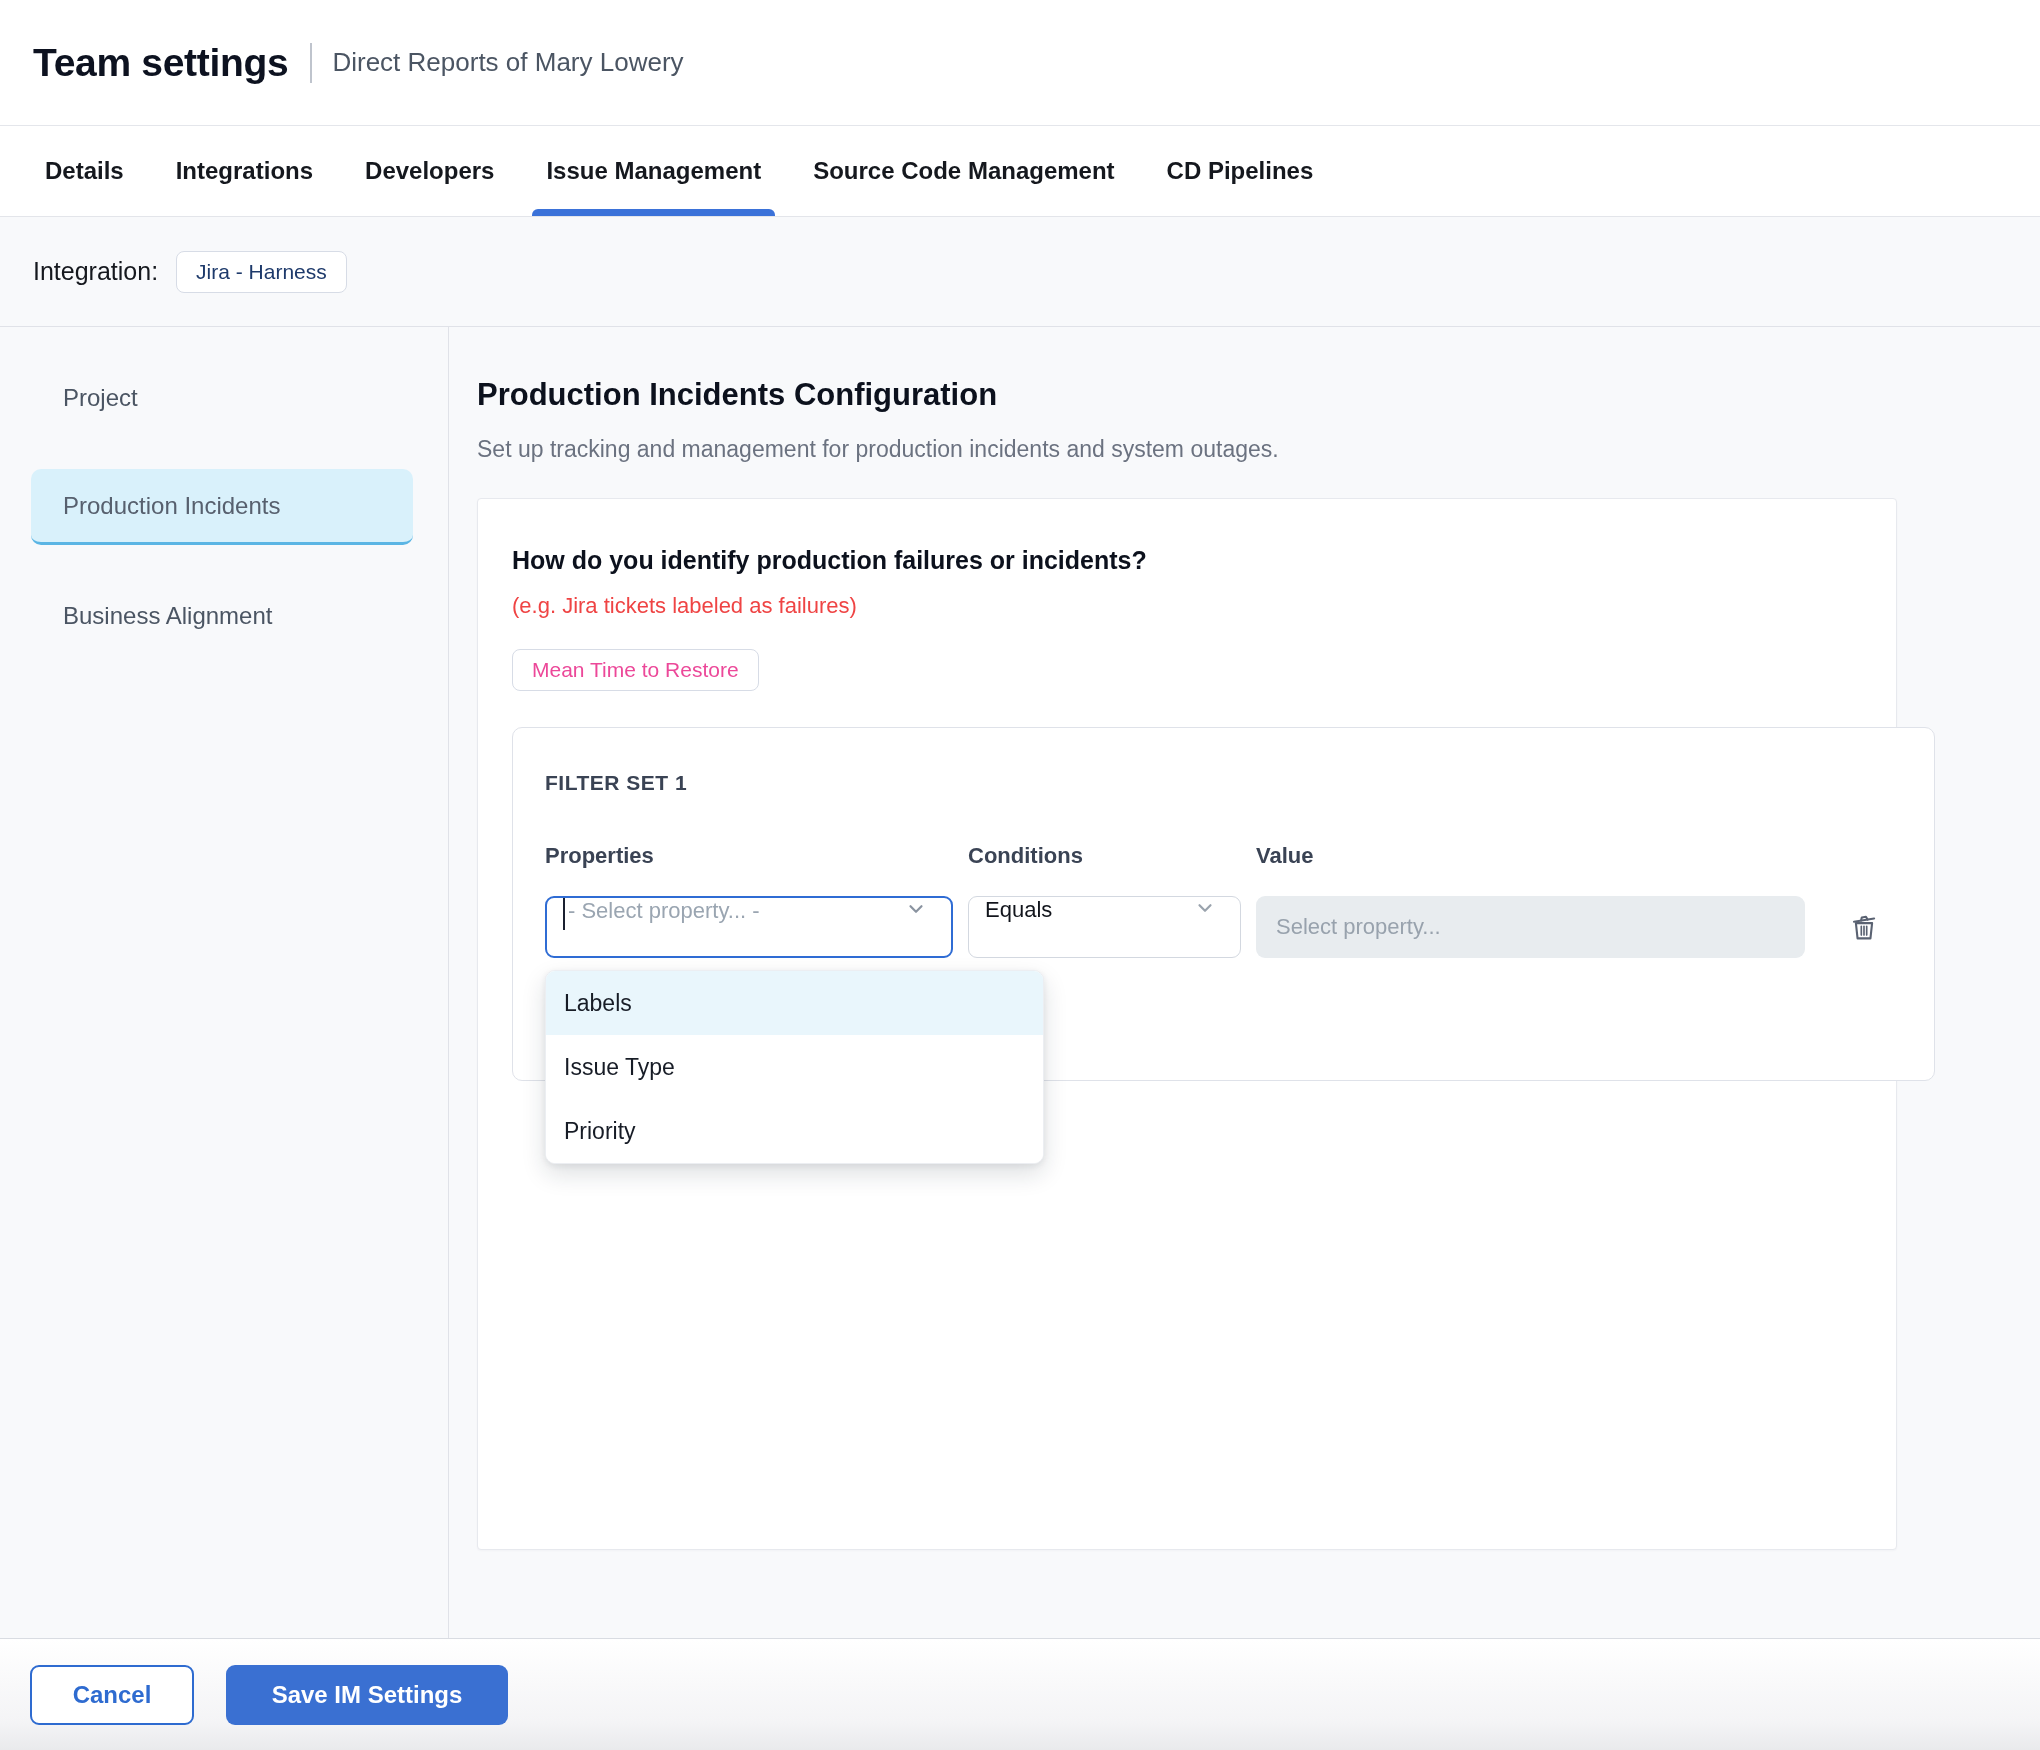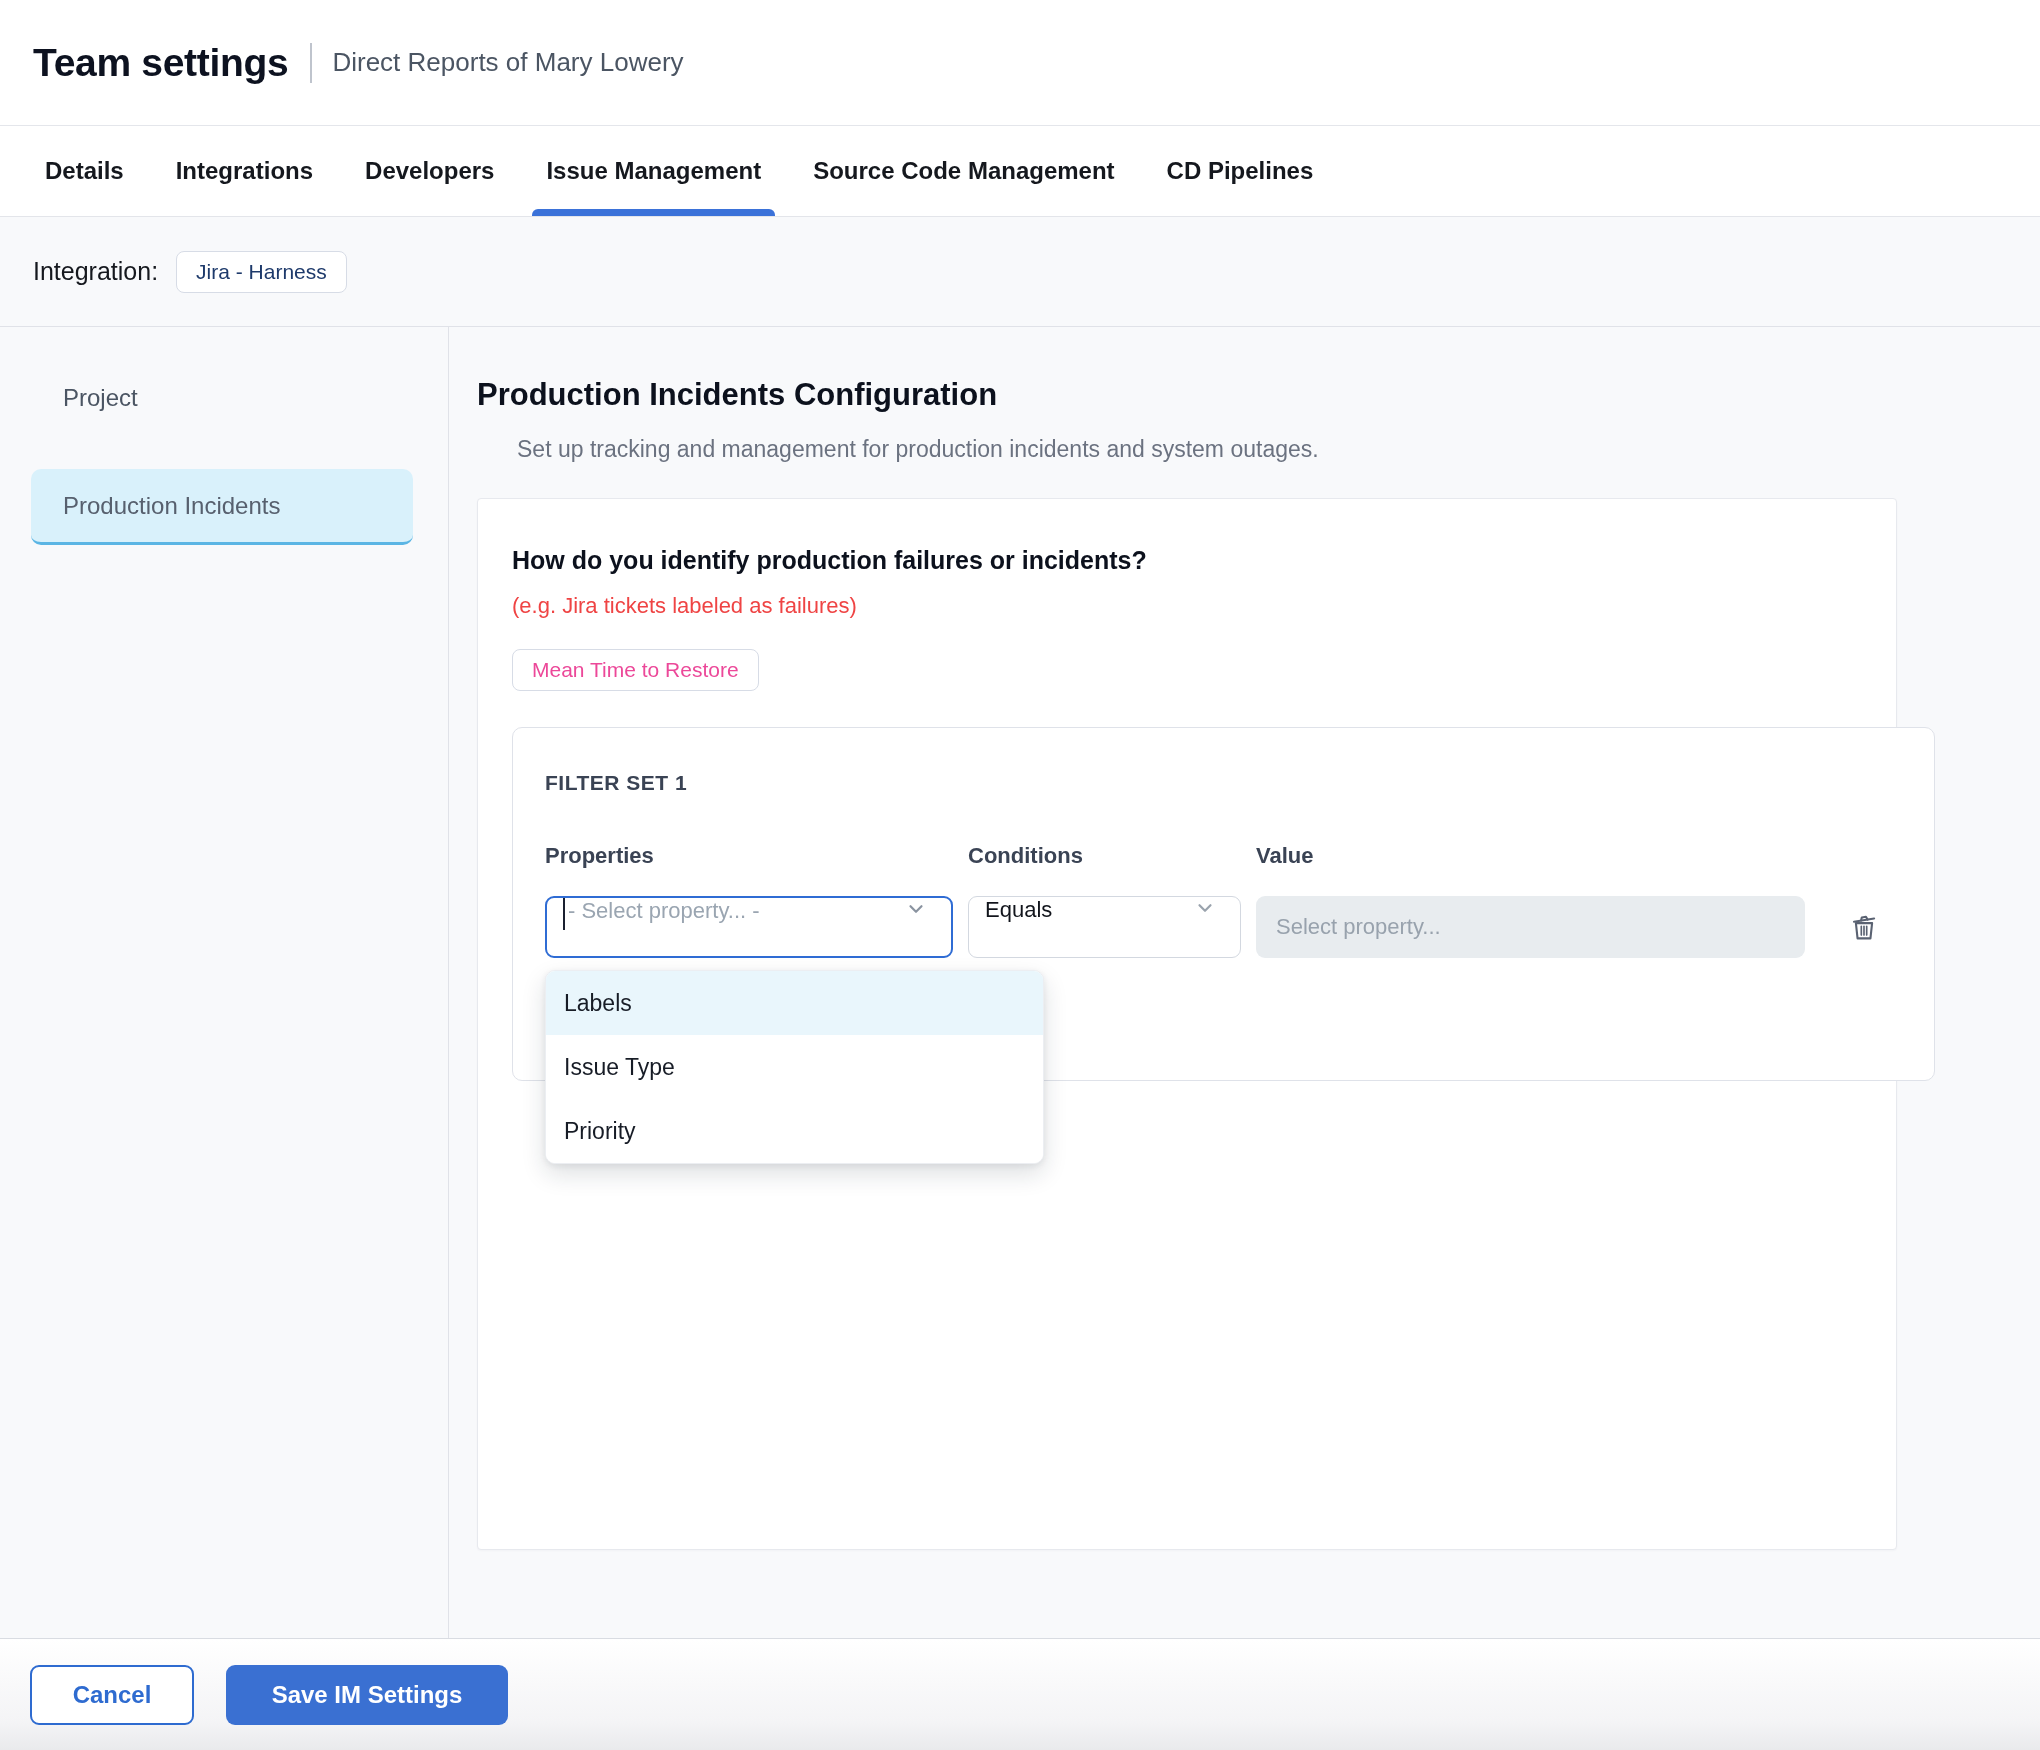--- a/index.html
+++ b/index.html
@@ -101,21 +101,21 @@
     cursor: pointer;
   }
   .side-item.active {
     background: #d9f1fb;
     border-bottom: 3px solid #5bb5e4;
     color: #57606e;
   }
 
   .main { flex: 1; padding: 48px 38px 0 28px; }
   .main-title { font-size: 31px; font-weight: 700; color: #0c111d; line-height: 40px; }
-  .main-sub { font-size: 23px; color: #6b7280; line-height: 28px; margin-top: 20px; margin-left: 40px; }
+  .main-sub { font-size: 23px; color: #6b7280; line-height: 28px; margin-top: 20px; }
 
   .card {
     margin-top: 35px;
     width: 1420px;
     height: 1052px;
     background: #ffffff;
     border: 1px solid #e7e9ee;
     border-radius: 4px;
     padding: 44px 34px 0;
     box-shadow: 0 1px 2px rgba(20,30,50,0.03);
@@ -284,20 +284,21 @@
 <div class="integration-bar">
   <div class="integration-label">Integration:</div>
   <div class="integration-chip">Jira - Harness</div>
 </div>
 
 <div class="content">
 
   <div class="sidebar">
     <div class="side-item">Project</div>
     <div class="side-item active">Production Incidents</div>
+    <div class="side-item">Business Alignment</div>
   </div>
 
   <div class="main">
     <div class="main-title">Production Incidents Configuration</div>
     <div class="main-sub">Set up tracking and management for production incidents and system outages.</div>
 
     <div class="card">
       <div class="question">How do you identify production failures or incidents?</div>
       <div class="hint">(e.g. Jira tickets labeled as failures)</div>
       <div class="metric-chip">Mean Time to Restore</div>

